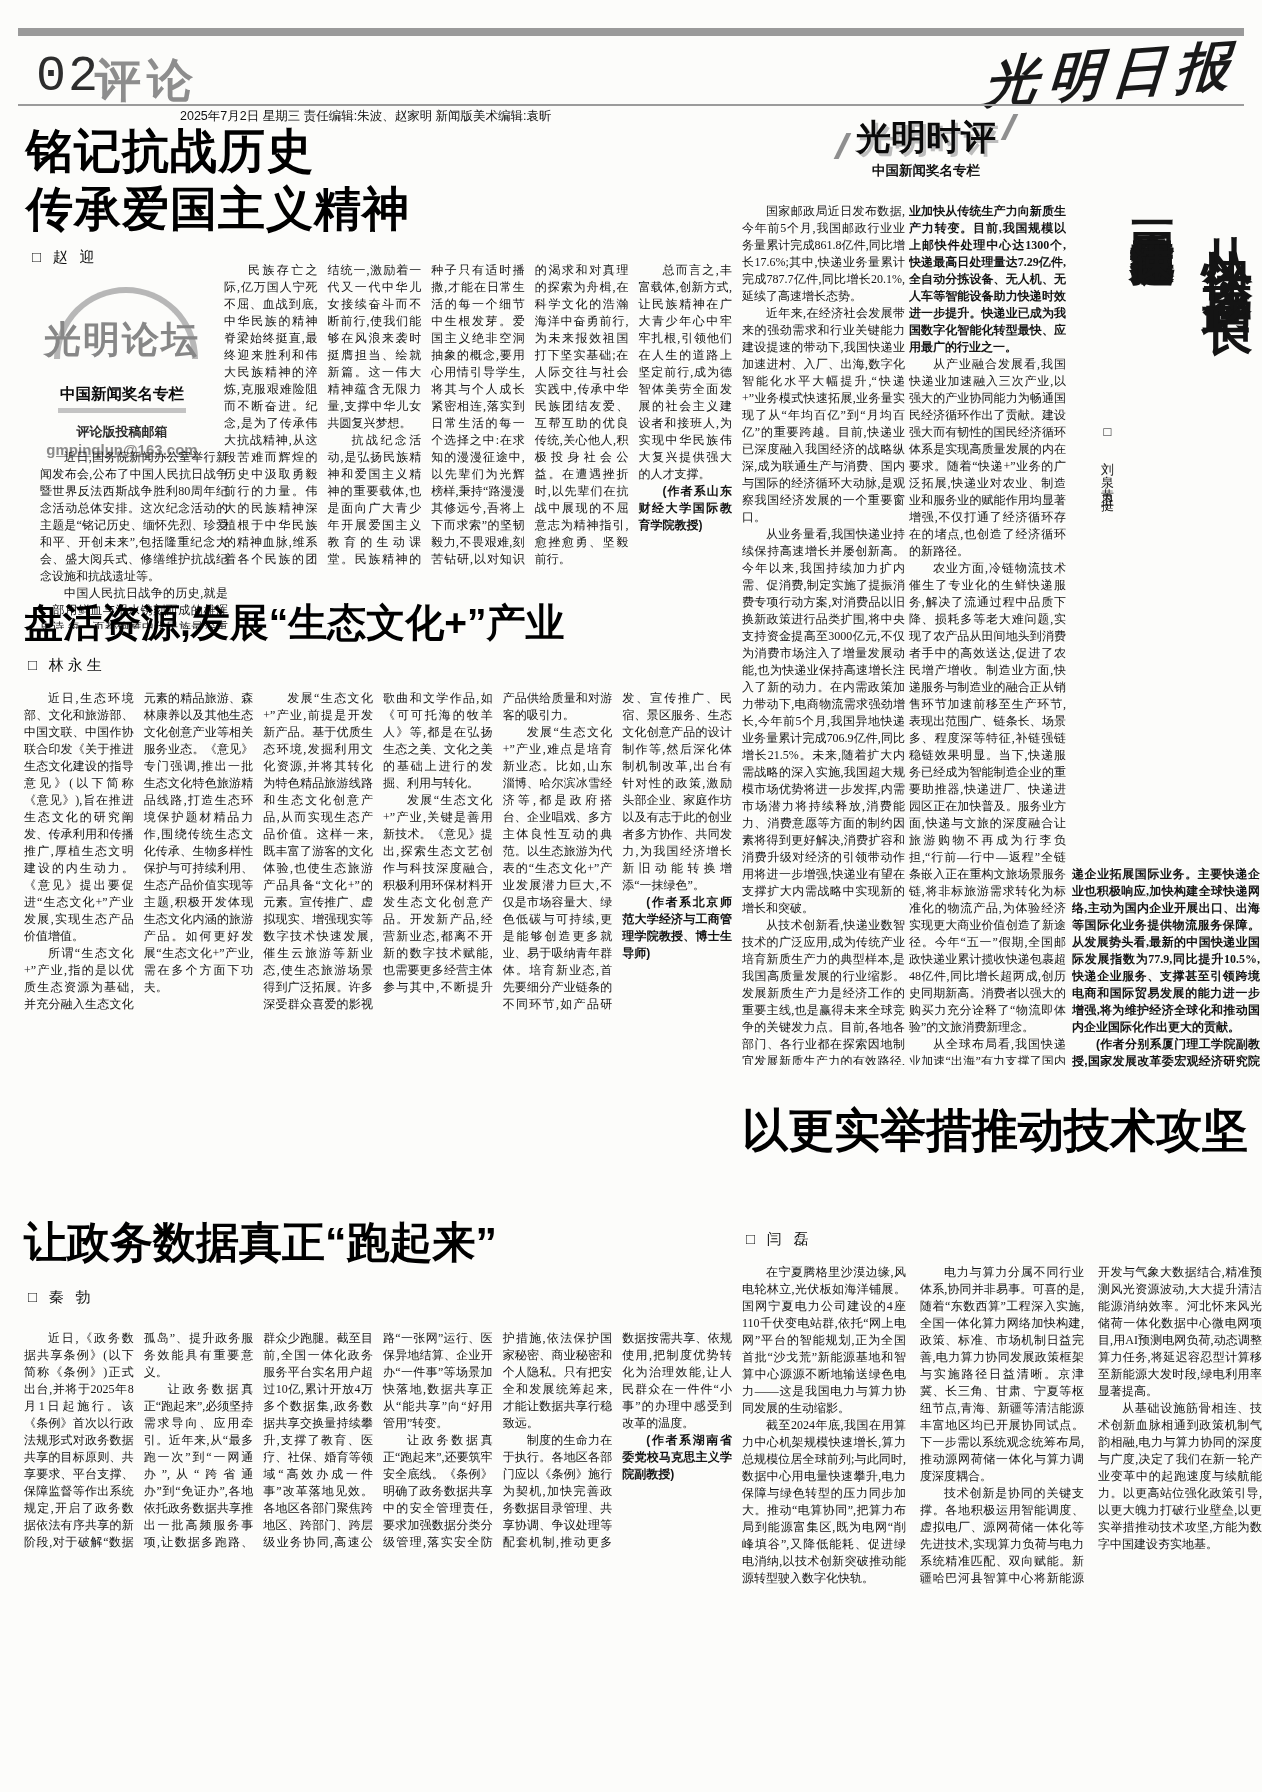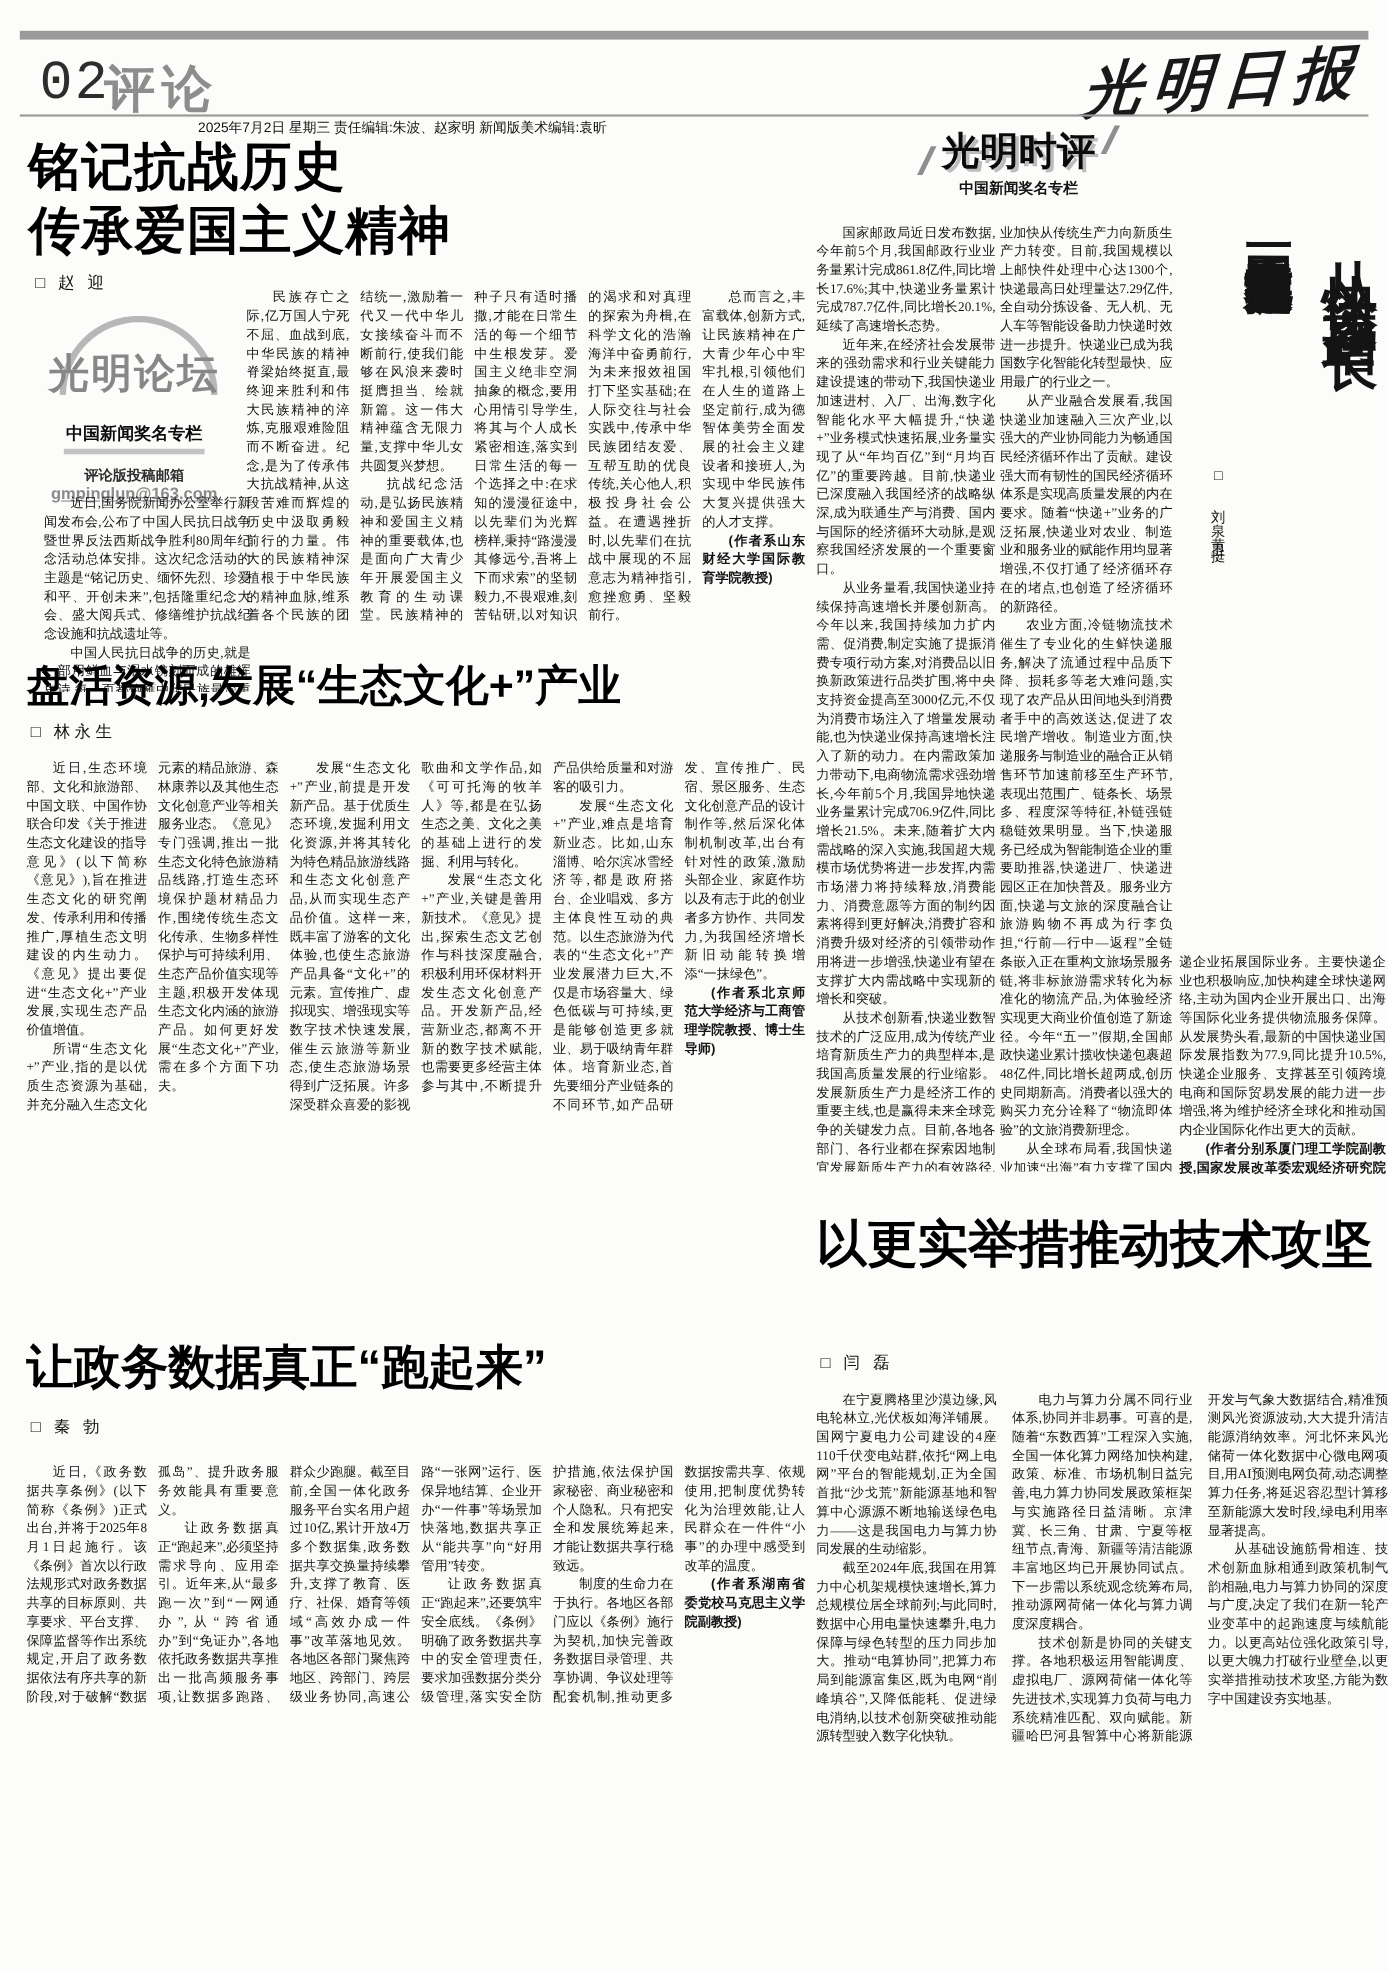--- a/index.html
+++ b/index.html
@@ -15,21 +15,21 @@
   .dateline{left:180px;top:88px;font-size:12.5px;font-weight:normal;color:#101010;
             font-family:"Liberation Sans",sans-serif;margin-top:20px;}
   .masthead{right:22px;top:38px;font-size:54px;font-style:italic;font-weight:700;color:#191919;
             letter-spacing:10px;transform:rotate(-4deg) skewX(-8deg);}
   .header-rule{left:18px;top:104px;width:1226px;height:2px;background:#9b9b9b;}
   
   .hl{font-family:"Liberation Sans",sans-serif;font-weight:900;color:#000;}
   .byline{font-size:15px;letter-spacing:4px;color:#111;}
   .bt{font-size:12px;line-height:17px;text-align:justify;overflow:hidden;}
   .bt p{margin:0;text-indent:2em;}
-  .bt p.noind{text-indent:0;}
+  .bt p.noind{text-indent:0;font-weight:bold;}
   .bt p.attr{font-weight:700;font-family:"Liberation Sans",sans-serif;}
   .colbox{column-gap:10px;}
   
   .forum-box{left:30px;top:283px;width:184px;height:160px;text-align:center;}
   .forum-arc{position:absolute;left:24px;top:4px;width:132px;height:66px;border:6px solid #b7b7b7;
              border-bottom:none;border-radius:132px 132px 0 0;}
   .forum-title{position:relative;margin-top:32px;font-family:Liberation Sans, sans-serif;
                font-weight:900;font-size:37px;color:#878787;letter-spacing:2px;}
   .forum-sub{display:inline-block;font-family:"Liberation Sans",sans-serif;font-weight:900;
              font-size:15.5px;color:#0b0b0b;border-bottom:5px solid #c3c3c3;padding:1px 2px 3px;}

